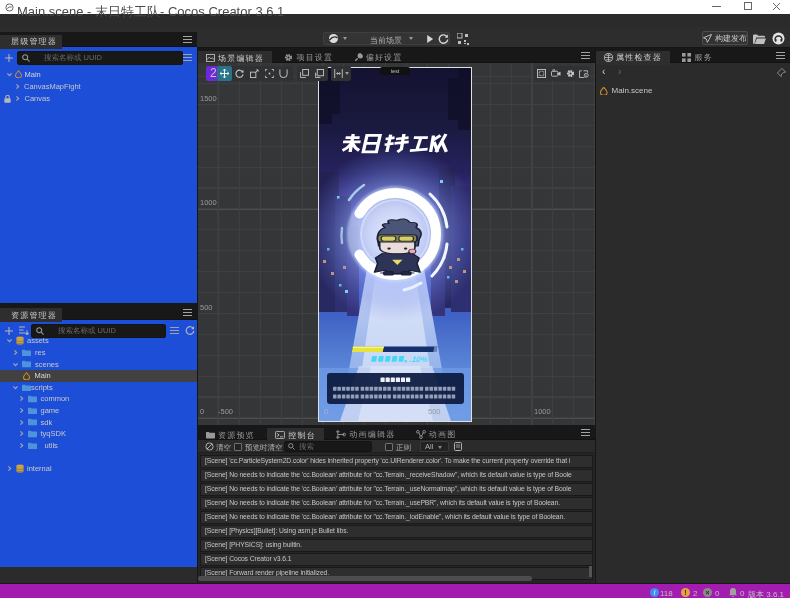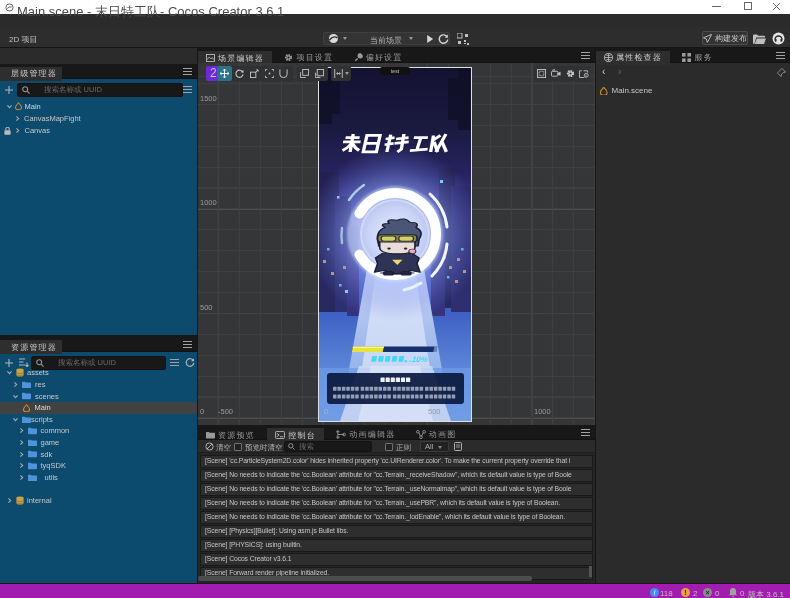--- a/index.html
+++ b/index.html
@@ -72,21 +72,21 @@
         <path d="M3.8 4.6 L13 4.6 L11 10 L1.8 10 Z" fill="#c0c0c0"></path>
       </svg>
   <svg class="abs" style="left:772px;top:5px" width="13" height="13" viewBox="0 0 13 13">
         <circle cx="6.5" cy="6.5" r="6" fill="#e4e4e4"></circle>
         <path d="M3 7.5 A3.5 3.5 0 0 1 10 7.5" fill="none" stroke="#2d2d2d" stroke-width="1.5"></path>
         <rect x="2.6" y="6.8" width="2" height="3" rx="1" fill="#2d2d2d"></rect>
         <rect x="8.4" y="6.8" width="2" height="3" rx="1" fill="#2d2d2d"></rect>
       </svg>
 </div>
 
-<div class="abs" style="left:0;top:64px;width:197px;height:535px;background:#0c4a6e">
+<div class="abs" style="left:0;top:32px;width:197px;height:535px;background:#1d4ed8">
 
   <div class="abs tabbar" style="left:0;top:0;width:197px;height:15px">
     <div class="tab active" style="width:62px">
       <svg width="9" height="9" viewBox="0 0 10 10">
             <path d="M5 0 L10 2.5 L5 5 L0 2.5 Z M1.2 4.6 L5 6.5 L8.8 4.6 M1.2 6.8 L5 8.7 L8.8 6.8" fill="none" stroke="#bbb" stroke-width="1"></path>
           </svg>
       <span>层级管理器</span>
     </div>
     <span class="hamb abs" style="right:5px;top:4px"></span>
   </div>

